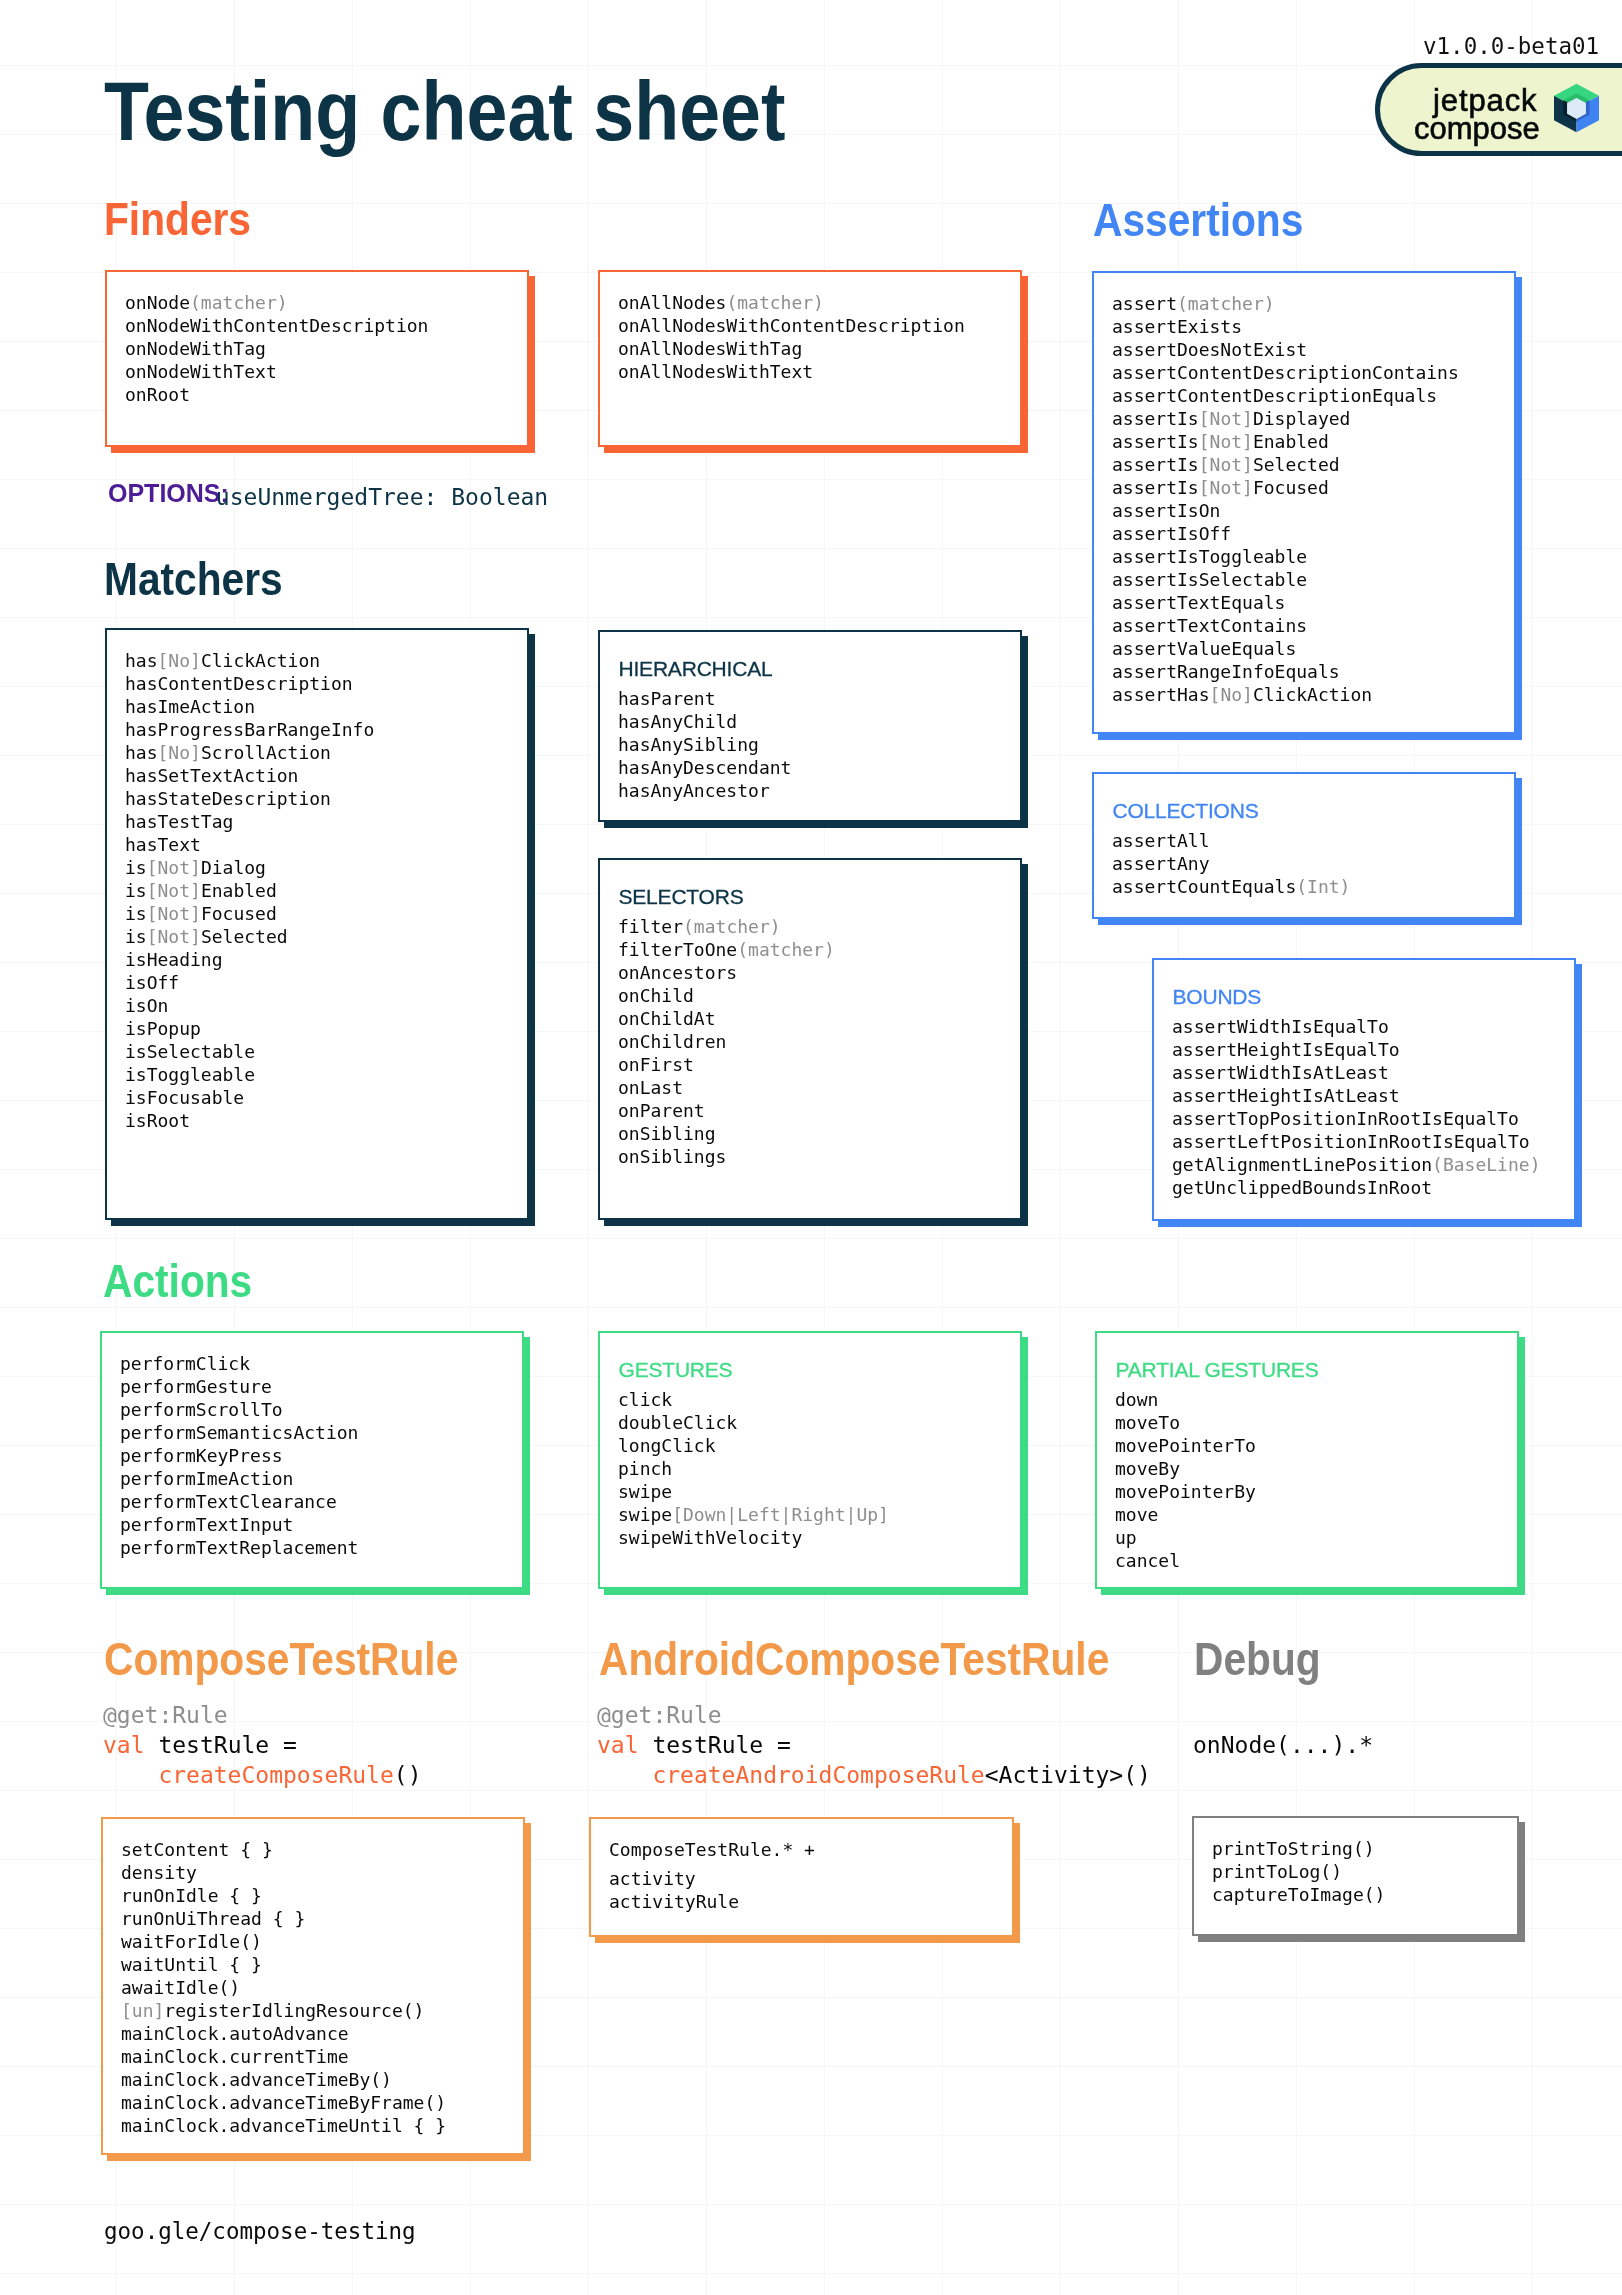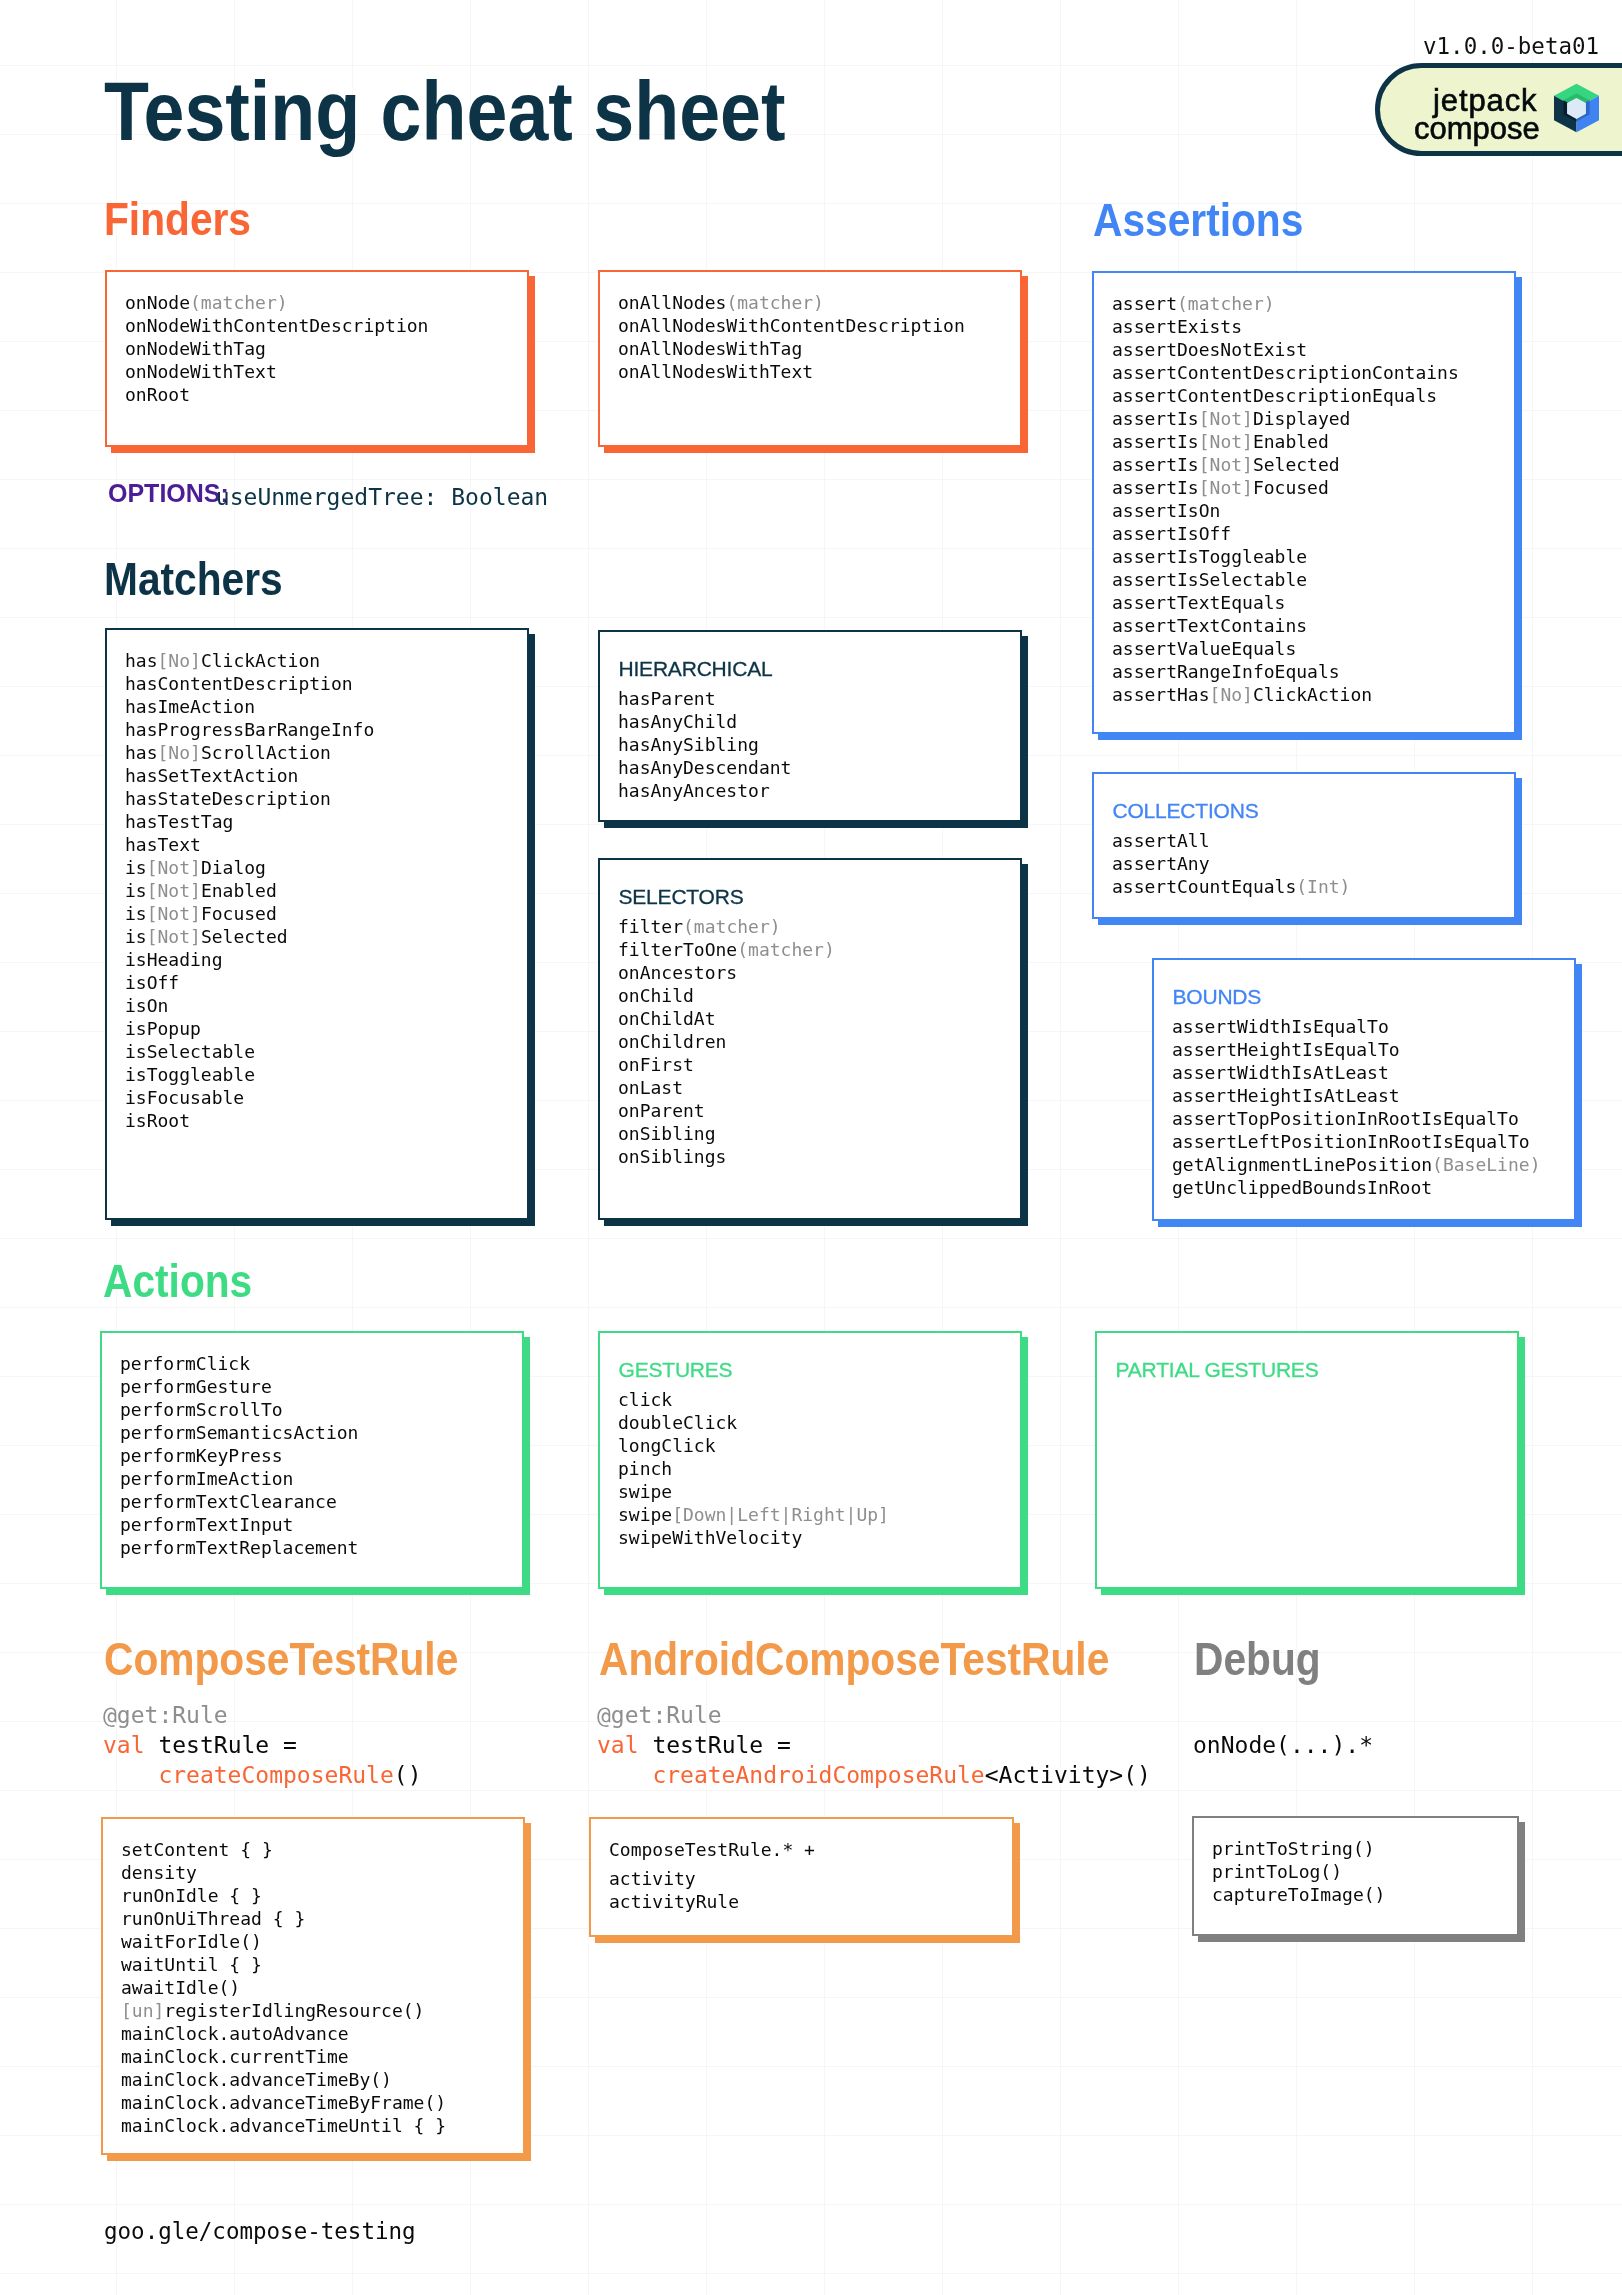--- a/index.html
+++ b/index.html
@@ -217,20 +217,21 @@
   <div class="shadow" style="background:#3DDC84;"></div>
   <div class="card" style="border-color:#3DDC84;"></div>
   <div class="sublabel" style="left:20.5px; top:28px; color:#3DDC84;">GESTURES</div>
   <div class="code" style="position:absolute; left:20px; top:57px;"><div><span class="">click</span></div><div><span class="">doubleClick</span></div><div><span class="">longClick</span></div><div><span class="">pinch</span></div><div><span class="">swipe</span></div><div><span class="">swipe</span><span class="mut">[Down|Left|Right|Up]</span></div><div><span class="">swipeWithVelocity</span></div></div>
 </div>
 
 <div class="cardwrap" style="left:1095px; top:1331px; width:424px; height:258px;">
   <div class="shadow" style="background:#3DDC84;"></div>
   <div class="card" style="border-color:#3DDC84;"></div>
   <div class="sublabel" style="left:20.5px; top:28px; color:#3DDC84;">PARTIAL GESTURES</div>
+  <div class="code" style="position:absolute; left:20px; top:57px;"><div><span class="">down</span></div><div><span class="">moveTo</span></div><div><span class="">movePointerTo</span></div><div><span class="">moveBy</span></div><div><span class="">movePointerBy</span></div><div><span class="">move</span></div><div><span class="">up</span></div><div><span class="">cancel</span></div></div>
 </div>
 
 <div class="shead" style="left:104px; top:1635px; color:#F2994A;">ComposeTestRule</div>
 
 <div class="bigcode" style="left:103px; top:1700px; color:#8E8E8E;">@get:Rule</div>
 <div class="bigcode" style="left:103px; top:1730px;"><span style="color:#F96534;">val</span><span> testRule =</span><br><span style="color:#F96534;">    createComposeRule</span><span>()</span></div>
 
 <div class="cardwrap" style="left:101px; top:1817px; width:424px; height:338px;">
   <div class="shadow" style="background:#F2994A;"></div>
   <div class="card" style="border-color:#F2994A;"></div>

